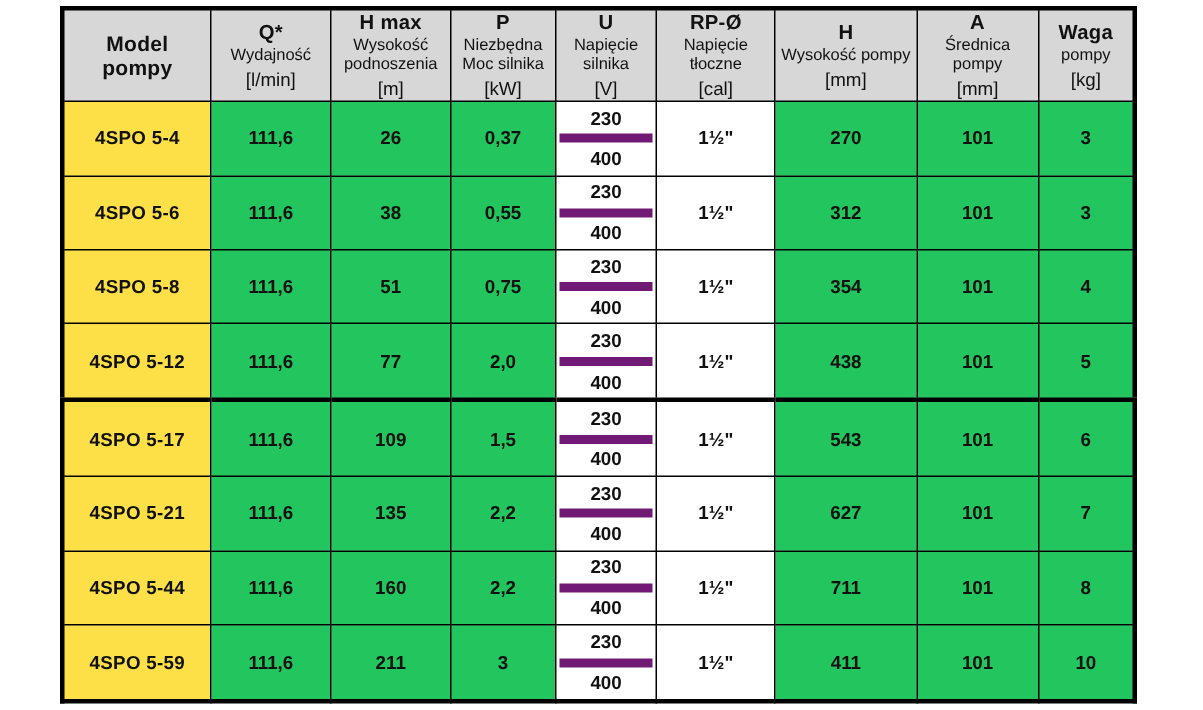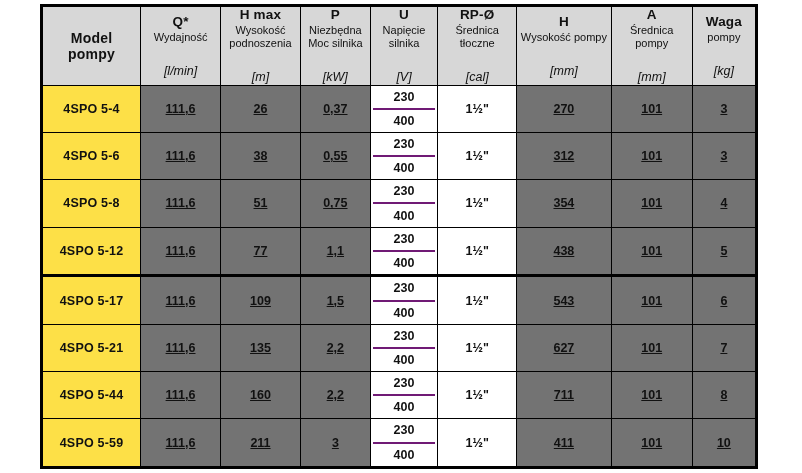--- a/index.html
+++ b/index.html
@@ -51,37 +51,35 @@
   .h-sub{
     display:block;
     font-weight:normal;
     font-size:11px;
     line-height:1.2;
   }
   .h-unit{
     display:block;
     font-weight:normal;
     font-size:12.5px;
-    margin-top:20px;
-    font-style:italic;
+    margin-top:2px;
   }
   th.model-head .h-main{
     font-size:14px;
     margin:12px;
   }
   
   td.model{
     background:#fde047;
     font-size:14px;
     letter-spacing:.2px;
   }
   td.num{
-    background:#737373;
+    background:#22c55e;
     font-size:13.5px;
-    text-decoration:underline;
   }
   td.rp{
     background:#ffffff;
     font-size:12.5px;
   }
   tr.group-end > td{
     border-bottom:3px solid #000000;
   }
   
   .volt-stack{
@@ -91,21 +89,21 @@
     width:100%;
   }
   .volt-cell{
     flex:1 1 50%;
     display:flex;
     align-items:center;
     justify-content:center;
     text-align:right;
   }
   .volt-cell + .volt-cell{
-    border-top:2px solid #701a75;
+    border-top:6px solid #701a75;
   }
   td.volt-wrap{
     padding:0;
     background:#ffffff;
   }
 </style>
 </head>
 <body>
 
 <div id="table-wrap">
@@ -141,21 +139,21 @@
           <span class="h-sub">Niezbędna Moc silnika</span>
           <span class="h-unit">[kW]</span>
         </th>
         <th>
           <span class="h-main">U</span>
           <span class="h-sub">Napięcie silnika</span>
           <span class="h-unit">[V]</span>
         </th>
         <th>
           <span class="h-main">RP-Ø</span>
-          <span class="h-sub">Średnica tłoczne</span>
+          <span class="h-sub">Napięcie tłoczne</span>
           <span class="h-unit">[cal]</span>
         </th>
         <th>
           <span class="h-main">H</span>
           <span class="h-sub">Wysokość pompy</span>
           <span class="h-unit">[mm]</span>
         </th>
         <th>
           <span class="h-main">A</span>
           <span class="h-sub">Średnica pompy</span>
@@ -214,21 +212,21 @@
           </td>
           <td class="rp">1½"</td>
           <td class="num">354</td>
           <td class="num">101</td>
           <td class="num">4</td>
         </tr>
         <tr class="group-end">
           <td class="model">4SPO 5-12</td>
           <td class="num">111,6</td>
           <td class="num">77</td>
-          <td class="num">1,1</td>
+          <td class="num">2,0</td>
           <td class="volt-wrap">
             <div class="volt-stack">
               <div class="volt-cell">230</div>
               <div class="volt-cell">400</div>
             </div>
           </td>
           <td class="rp">1½"</td>
           <td class="num">438</td>
           <td class="num">101</td>
           <td class="num">5</td>

